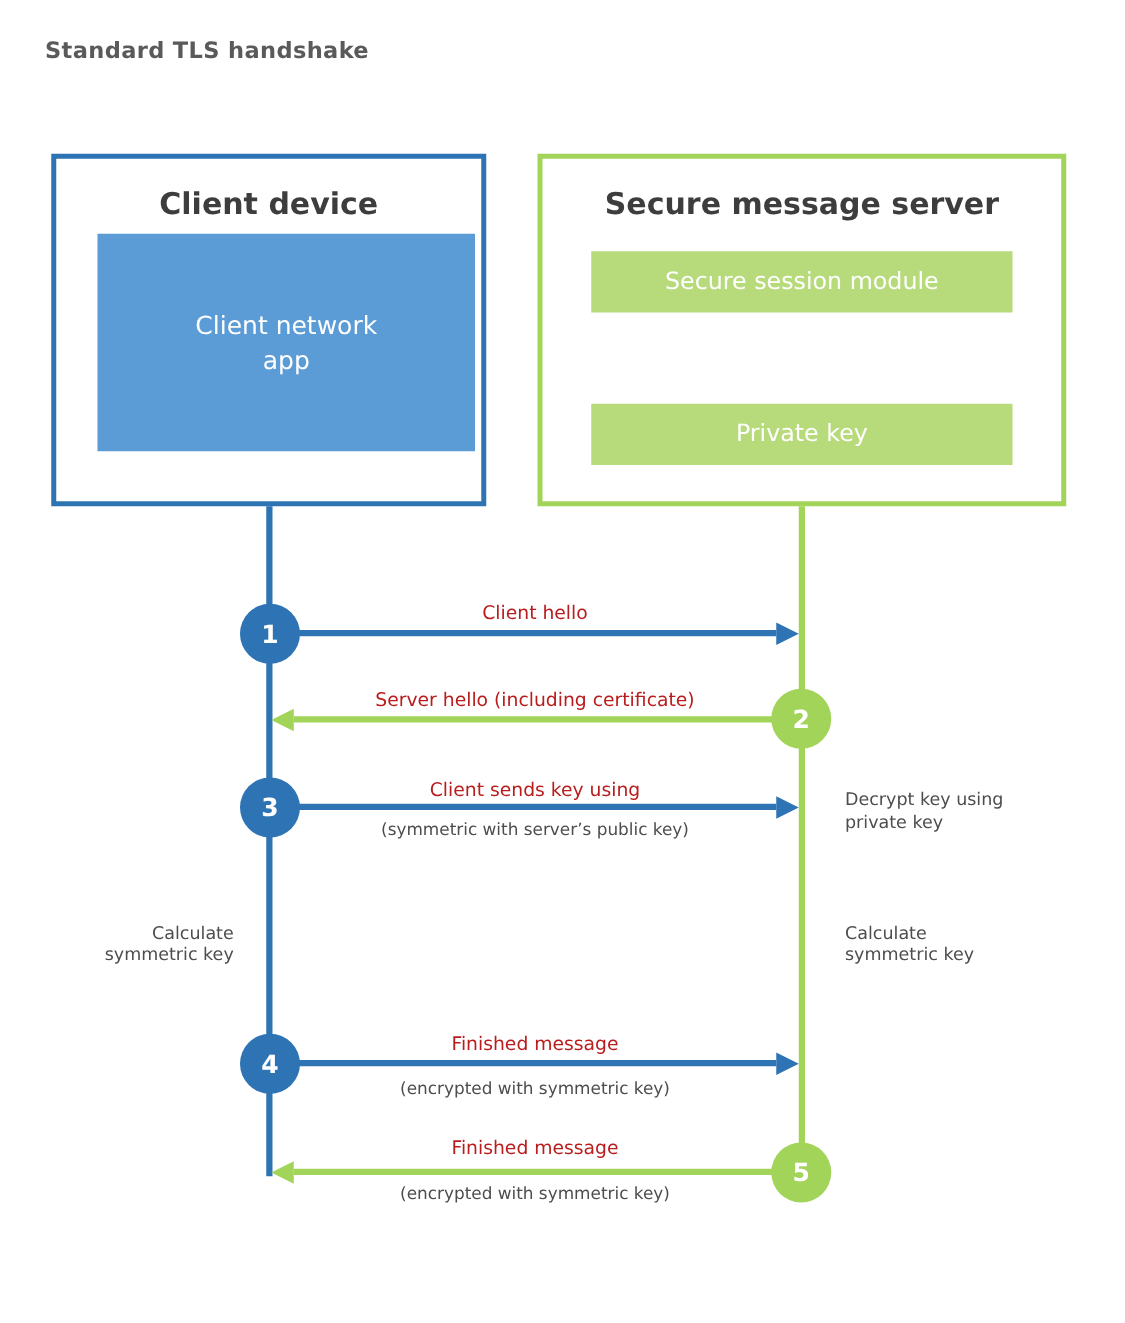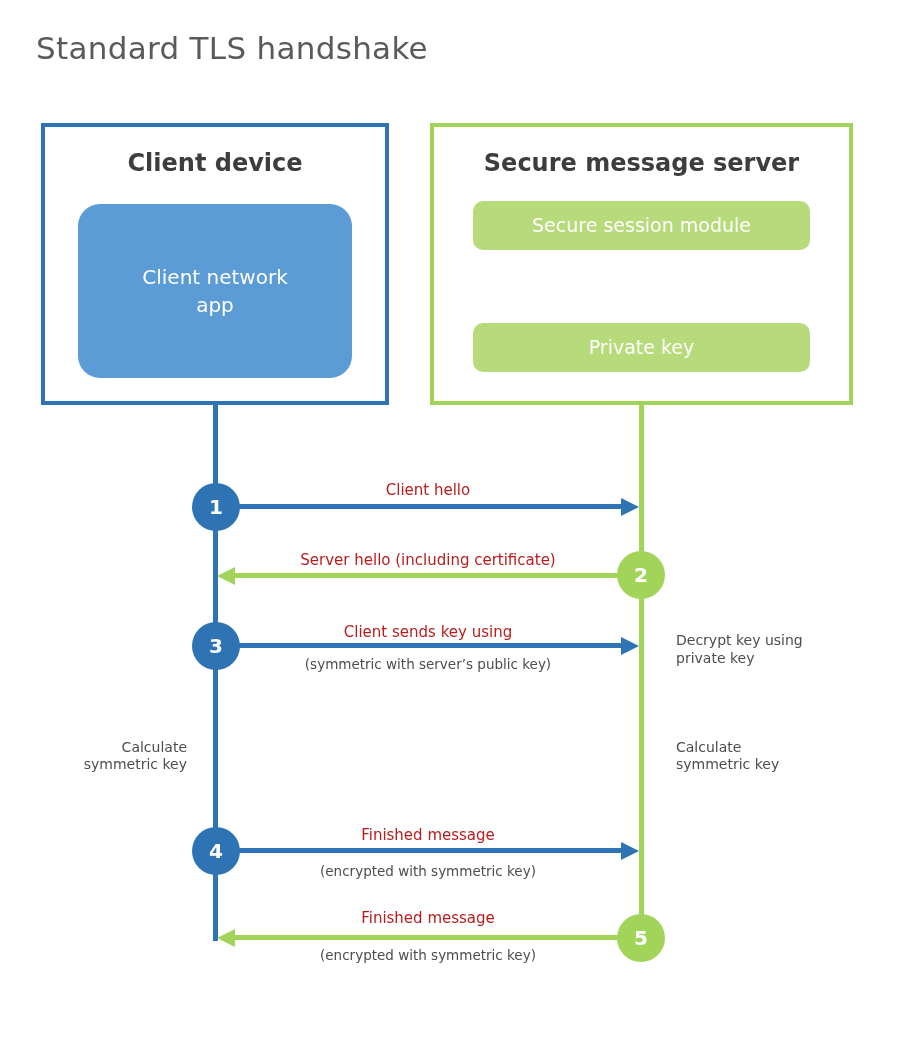--- a/index.html
+++ b/index.html
@@ -2,39 +2,38 @@
 <html><head>
 <meta charset="utf-8">
 <style>
   html, body { margin: 0; padding: 0; background: #ffffff; }
   .canvas {
     position: relative; width: 900px; height: 1058px; background: #ffffff;
     font-family: "DejaVu Sans", "Liberation Sans", sans-serif; overflow: hidden;
   }
   .page-title {
     position: absolute; left: 36px; top: 30px;
-    font-size: 31px; font-weight: 400; color: #5a5a5a; letter-spacing: 0.3px;
+    font-size: 18px; font-weight: 700; color: #5a5a5a; letter-spacing: 0.3px;
   }
   .box { position: absolute; top: 123px; height: 282px; background: #ffffff; box-sizing: border-box; }
   .client-box { left: 41px; width: 348px; border: 4px solid #2e74b5; }
   .server-box { left: 430px; width: 423px; border: 4px solid #a2d45a; }
   .box-title {
     position: absolute; left: 0; right: 0; top: 22px; text-align: center;
     font-size: 24px; font-weight: bold; color: #3d3d3d;
   }
   .client-module {
-    position: absolute; left: 33px; top: 77px; width: 274px; height: 174px;
+    position: absolute; left: 33px; top: 60px; width: 302px; height: 174px;
     background: #5b9cd6; color: #ffffff; font-size: 20px; line-height: 1.4;
     display: flex; align-items: center; justify-content: center; text-align: center;
     white-space: pre-line;
-    border-radius: 22px;
   }
   .server-module {
     position: absolute; left: 39px; width: 337px; height: 49px;
-    background: #b7db7b; color: #ffffff; font-size: 19px; line-height: 49px; text-align: center; border-radius: 10px;
+    background: #b7db7b; color: #ffffff; font-size: 19px; line-height: 49px; text-align: center;
   }
   .server-module.m0 { top: 74px; }
   .server-module.m1 { top: 135px; }
   .server-module.m2 { top: 196px; }
   .lifeline { position: absolute; width: 5px; }
   .client-lifeline { left: 213px; top: 405px; height: 536px; background: #2e74b5; }
   .server-lifeline { left: 639px; top: 405px; height: 533px; background: #a2d45a; }
   .circle {
     position: absolute; width: 48px; height: 48px; border-radius: 50%;
     color: #ffffff; font-size: 20px; font-weight: bold;

